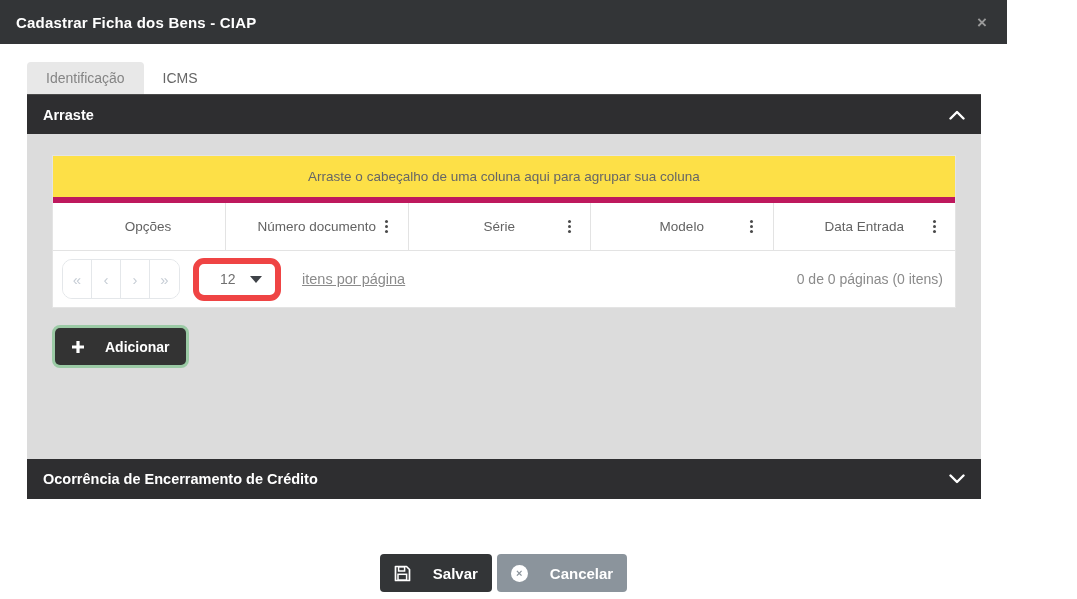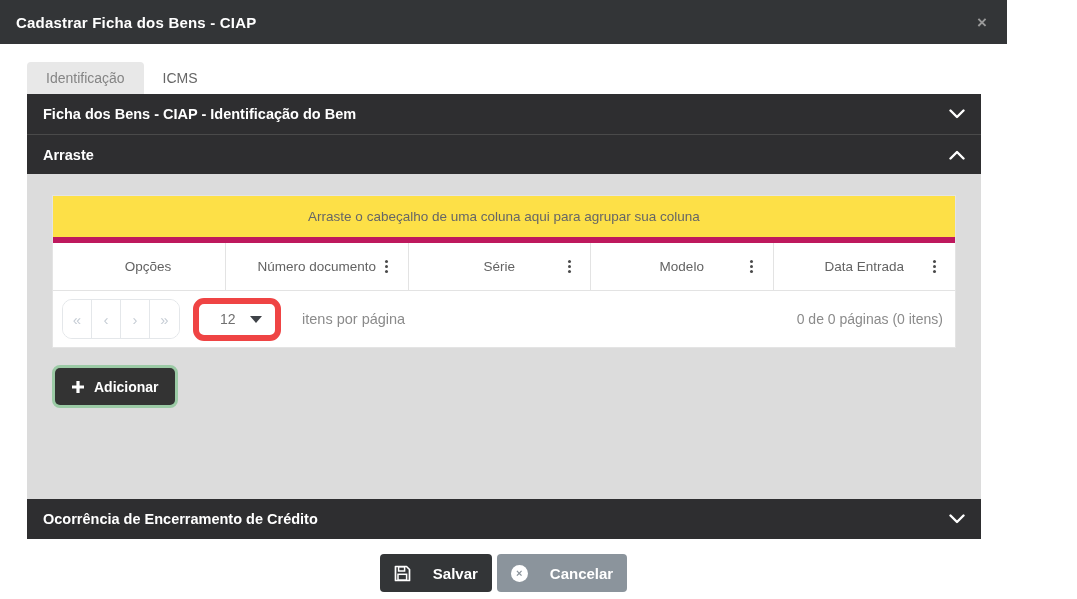--- a/index.html
+++ b/index.html
@@ -75,32 +75,32 @@
     color:#c6cdd5; font-size:15px; border-right:1px solid #e4e7ea; cursor:pointer; background:#fff;
   }
   .nav-btn:last-child { border-right:none; }
   .page-size {
     margin-left:13px; width:88px; height:43px; border:6px solid #ef4444; border-radius:11px;
     display:flex; align-items:center; padding:0 13px 0 21px; cursor:pointer; background:#fff;
   }
   .page-size .val { color:#707070; font-size:14px; }
   .page-size .caret { margin-left:auto; width:0; height:0;
     border-left:6px solid transparent; border-right:6px solid transparent; border-top:7px solid #3f4348; }
-  .items-label { margin-left:21px; color:#8b8b8b; font-size:14.5px; }
+  .items-label { margin-left:21px; color:#8b8b8b; font-size:14.5px;text-decoration:underline; }
   .pager-info { margin-left:auto; color:#8b8b8b; font-size:14px; padding-right:3px; }
 
   
   .add-wrap {
     display:inline-flex; margin-top:17px; border:3px solid #9bcaa5; border-radius:8px;
     background:#9bcaa5;
   }
   .add-btn {
     background:#333; color:#fff; border:none; border-radius:5px; cursor:pointer;
     font-family:inherit; font-size:14px; font-weight:bold;
-    display:flex; align-items:center; gap:9px; padding:0 16px; height:37px;
+    display:flex; align-items:center; gap:20px; padding:0 16px; height:37px;
   }
 
   
   .footer { height:60px; display:flex; align-items:flex-start; justify-content:center; gap:5px;
     padding-top:15px; background:#fff; flex:0 0 auto; }
   .btn {
     display:flex; align-items:center; gap:22px; height:38px; padding:0 14px;
     border:none; border-radius:4px; cursor:pointer; font-family:inherit;
     font-size:15px; font-weight:bold; color:#fff;
   }
@@ -127,28 +127,20 @@
 
     <div class="tabs">
       <div class="tab active">
         <span>Identificação</span>
       </div>
       <div class="tab">
         <span>ICMS</span>
       </div>
     </div>
 
-    <div class="acc-header">
-      <span class="acc-title">Ficha dos Bens - CIAP - Identificação do Bem</span>
-      <span class="chev">
-        <svg width="16" height="10" viewBox="0 0 16 10">
-            <path d="M1.5 1.5l6.5 6.5 6.5-6.5" stroke="#fff" stroke-width="2.4" fill="none" stroke-linecap="round" stroke-linejoin="round"></path>
-          </svg>
-      </span>
-    </div>
 
     <div class="acc-header bordered">
       <span class="acc-title">Arraste</span>
       <span class="chev">
         <svg width="16" height="10" viewBox="0 0 16 10">
             <path d="M1.5 8.5L8 2l6.5 6.5" stroke="#fff" stroke-width="2.4" fill="none" stroke-linecap="round" stroke-linejoin="round"></path>
           </svg>
       </span>
     </div>
 

